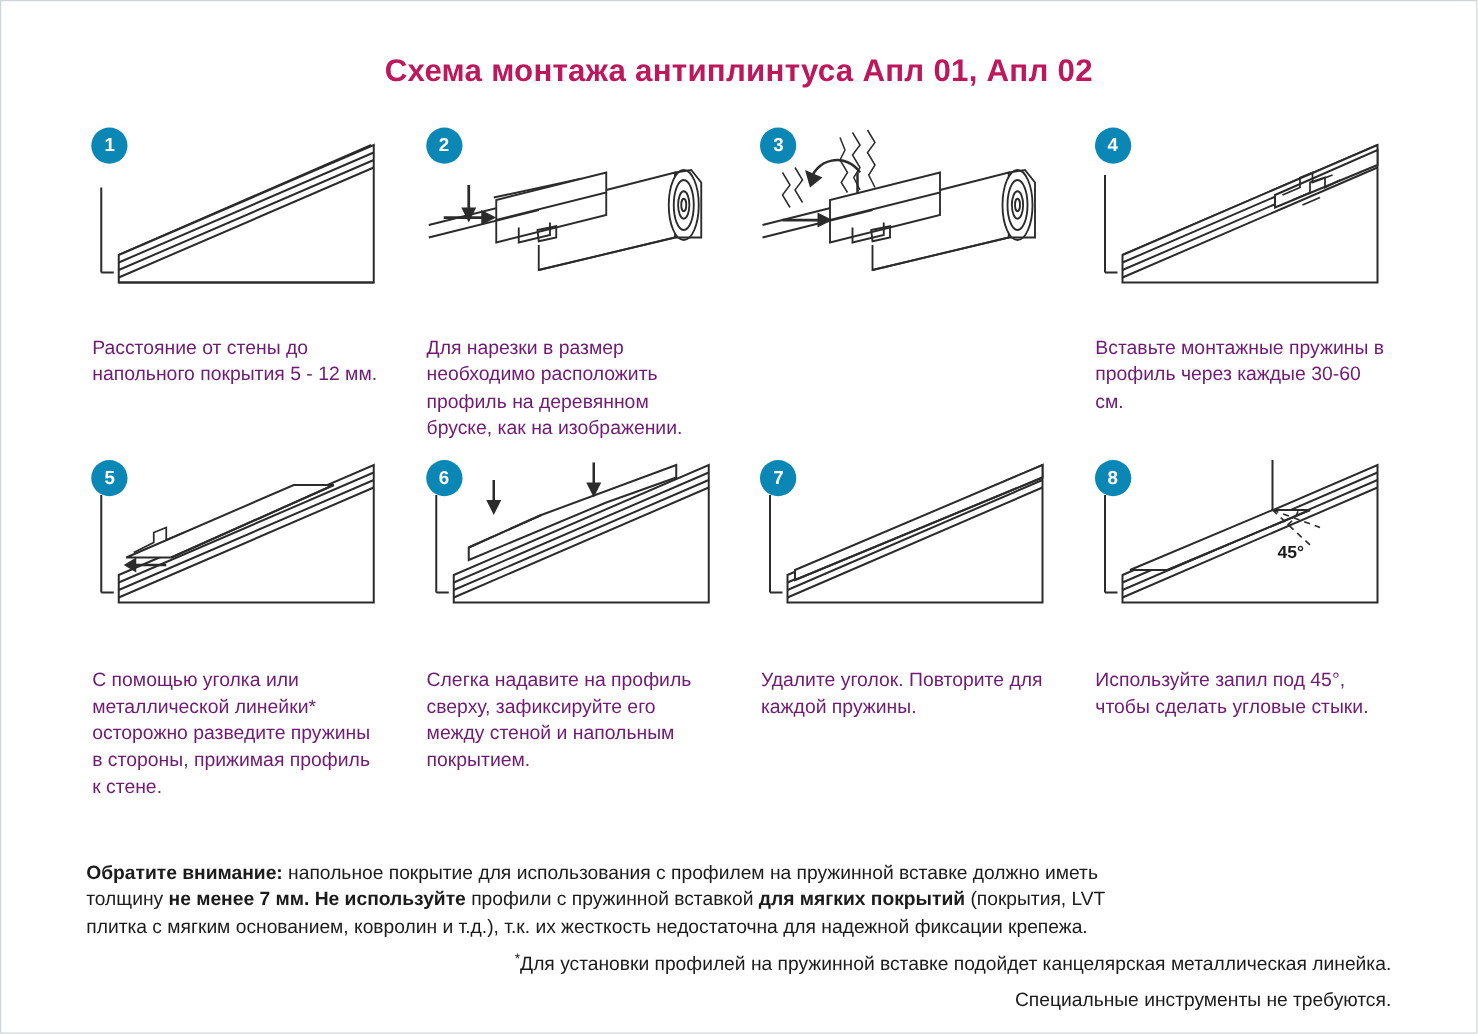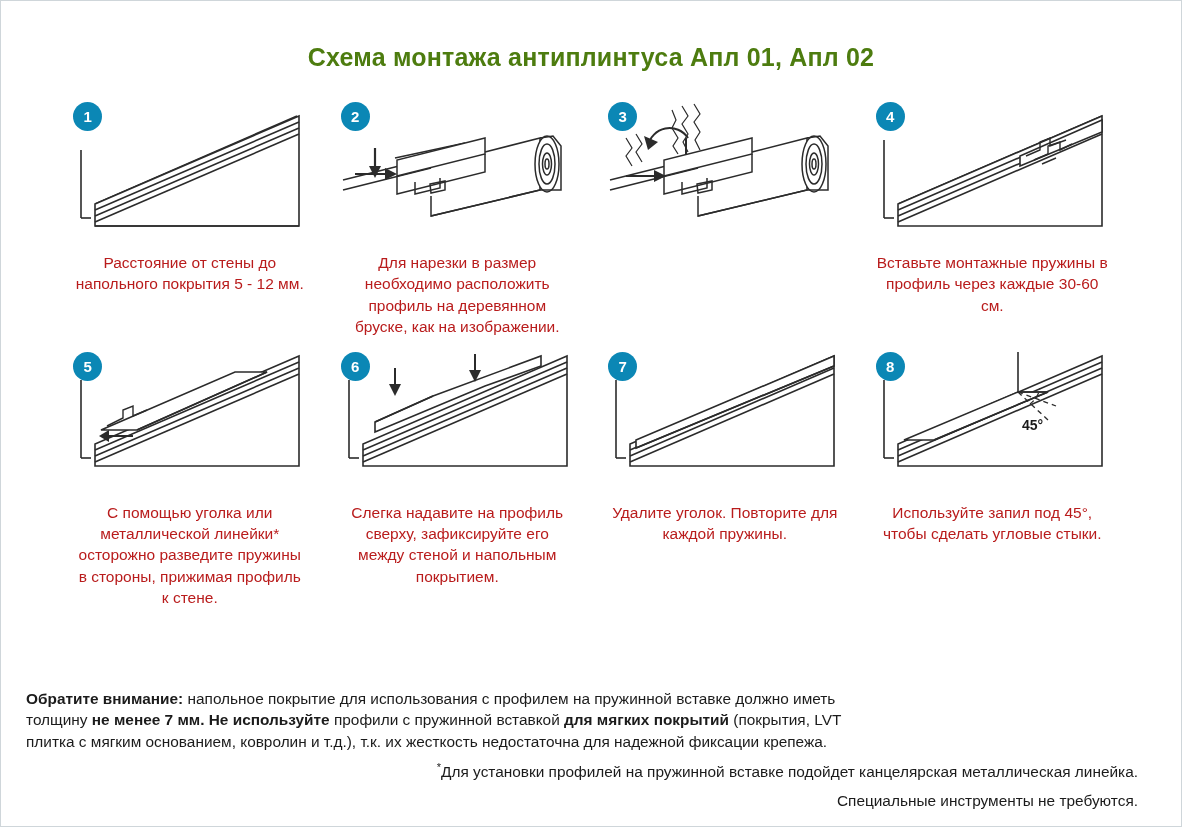--- a/index.html
+++ b/index.html
@@ -17,21 +17,21 @@
   .page {
     position: relative;
     width: 1182px;
     height: 827px;
     box-sizing: border-box;
     border: 1px solid #cfd6da;
     background: #ffffff;
   }
   .title {
     text-align: center;
-    color: #4d7c0f;
+    color: #be185d;
     font-size: 25px;
     font-weight: bold;
     letter-spacing: 0.2px;
     margin-top: 42px;
     margin-bottom: 0;
   }
   .grid {
     margin-top: 26px;
     padding: 0 60px;
     display: grid;
@@ -63,33 +63,33 @@
     background: #0b87b5;
     color: #ffffff;
     font-size: 15px;
     font-weight: bold;
     display: flex;
     align-items: center;
     justify-content: center;
     z-index: 4;
   }
   .caption {
-    text-align: center;
+    text-align: left;
     font-size: 15.5px;
     line-height: 1.38;
-    color: #b91c1c;
+    color: #701a75;
     max-width: 232px;
-    margin-top: 4px;
+    margin-top: 20px;
   }
   .notes {
     position: absolute;
     left: 0;
-    right: 18px;
+    right: 0;
     bottom: 14px;
-    padding: 0 25px;
+    padding: 0 68px;
   }
   .note-main {
     font-size: 15.4px;
     line-height: 1.42;
     color: #1b1b1b;
     text-align: left;
   }
   .note-main b { font-weight: bold; }
   .note-center {
     text-align: right;

